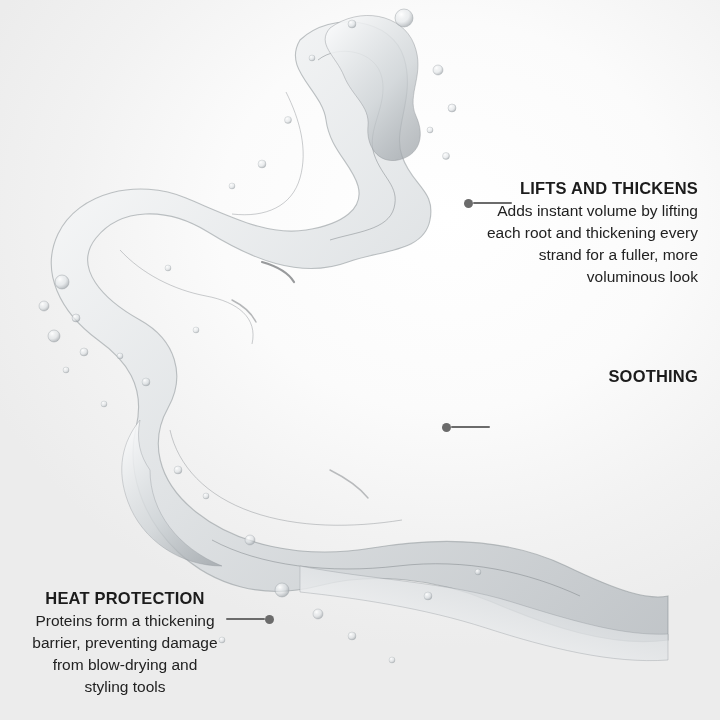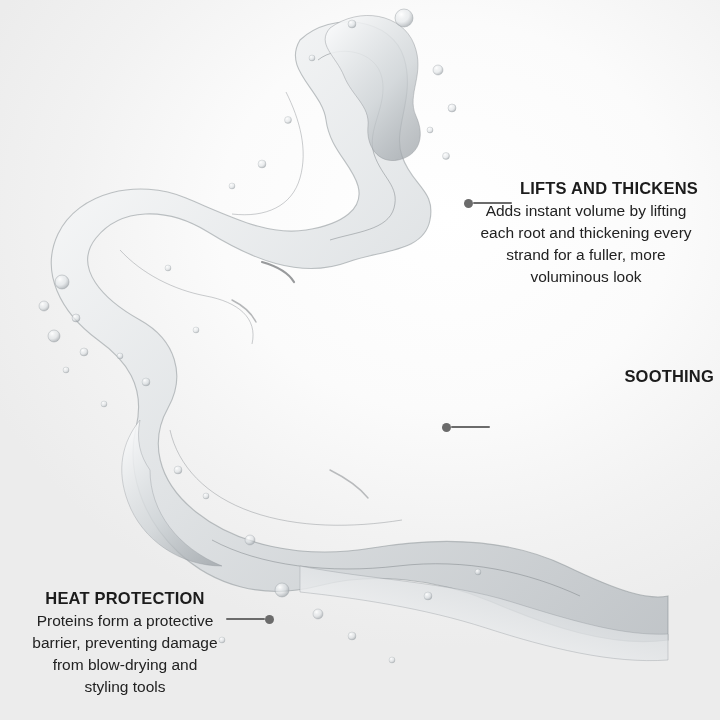--- a/index.html
+++ b/index.html
@@ -44,21 +44,20 @@
     font-weight: bold;
     letter-spacing: 0.2px;
     line-height: 1.28;
     margin-bottom: 1px;
   }
   .callout .body {
     font-size: 15.5px;
     font-weight: 400;
     line-height: 1.42;
     color: #222222;
-    text-align: center;
   }
   .align-right {
     text-align: right;
   }
   .align-center {
     text-align: center;
   }
 
   
   .leader {
@@ -187,30 +186,30 @@
 
   <div class="callout align-right" id="callout-lifts" style="left: 474px; top: 142px; width: 224px; margin-top: 36px;">
     <div class="title">LIFTS AND THICKENS</div>
     <div class="body">Adds instant volume by lifting each root and thickening every strand for a fuller, more voluminous look</div>
   </div>
   <div class="leader dot-left" style="left: 464px; top: 198px; width: 48px;">
     <span class="dot"></span>
     <span class="line" style="width: 39px;"></span>
   </div>
 
-  <div class="callout align-right" id="callout-soothing" style="left: 500px; top: 366px; width: 214px;">
+  <div class="callout align-right" id="callout-soothing" style="left: 484px; top: 366px; width: 214px;">
     <div class="title">SOOTHING</div>
   </div>
   <div class="leader dot-left" style="left: 442px; top: 422px; width: 48px;">
     <span class="dot"></span>
     <span class="line" style="width: 39px;"></span>
   </div>
 
   <div class="callout align-center" id="callout-heat" style="left: 30px; top: 588px; width: 190px;">
     <div class="title">HEAT PROTECTION</div>
-    <div class="body">Proteins form a protective barrier, preventing damage from blow-drying and styling tools</div>
+    <div class="body">Proteins form a thickening barrier, preventing damage from blow-drying and styling tools</div>
   </div>
   <div class="leader dot-right" style="left: 226px; top: 614px; width: 48px;">
     <span class="line" style="width: 39px;"></span>
     <span class="dot"></span>
   </div>
 
 </div>
 
 </body></html>

